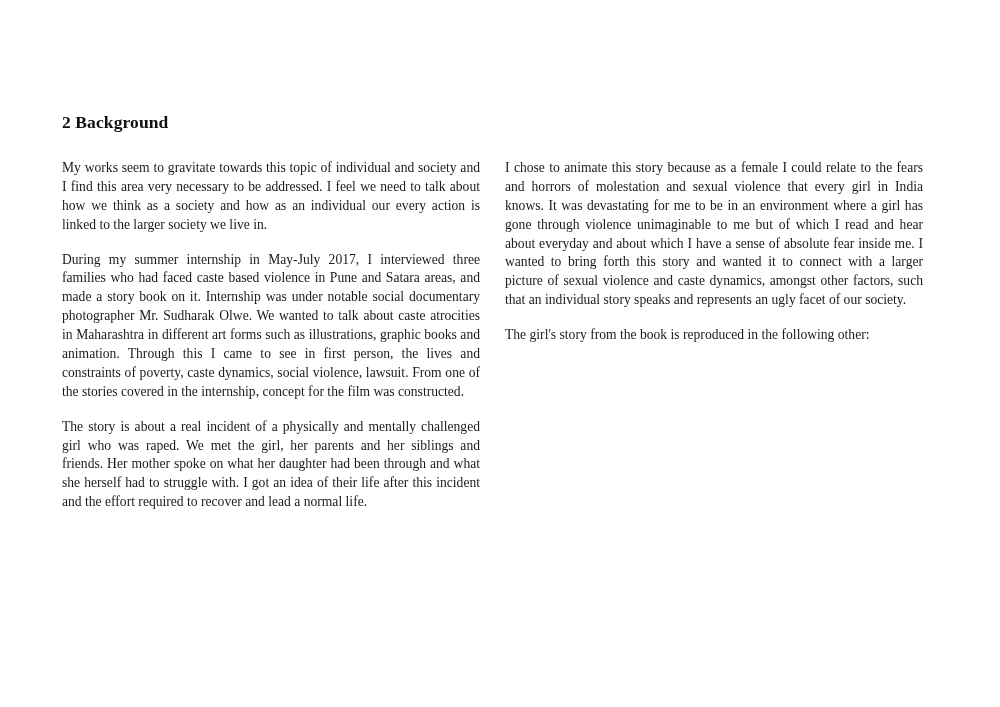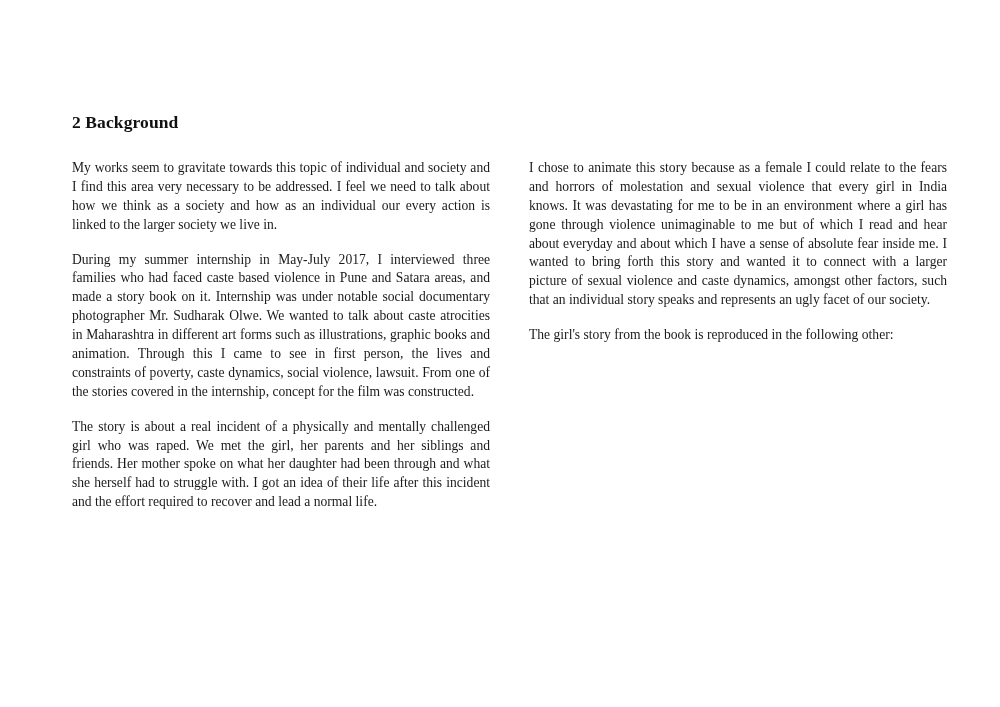--- a/index.html
+++ b/index.html
@@ -15,35 +15,35 @@
     overflow: hidden;
   }
   .page {
     position: relative;
     width: 1000px;
     height: 707px;
     box-sizing: border-box;
   }
   .content {
     position: absolute;
-    left: 72px;
+    left: 62px;
     top: 112px;
     width: 876px;
   }
   .section-title {
     font-size: 17.5px;
     font-weight: bold;
     letter-spacing: 0.1px;
     margin: 0 0 26px 0;
     color: #111111;
   }
   .columns {
     display: flex;
     flex-direction: row;
-    gap: 39px;
+    gap: 25px;
     align-items: flex-start;
   }
   .col {
     width: 418px;
   }
   .col p {
     margin: 0 0 16px 0;
     font-size: 13.6px;
     line-height: 1.39;
     text-align: justify;

